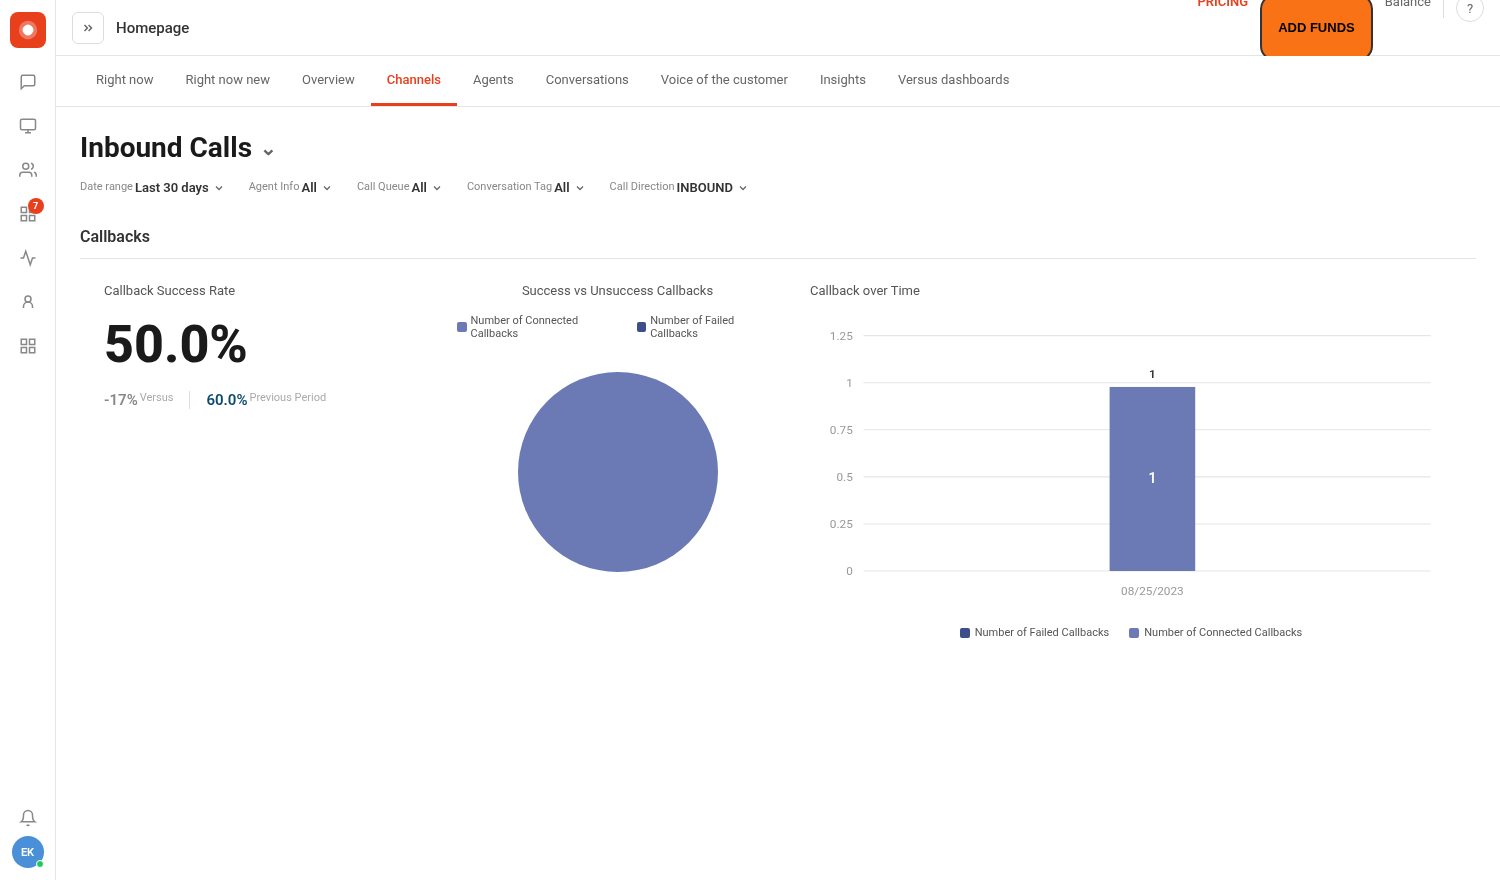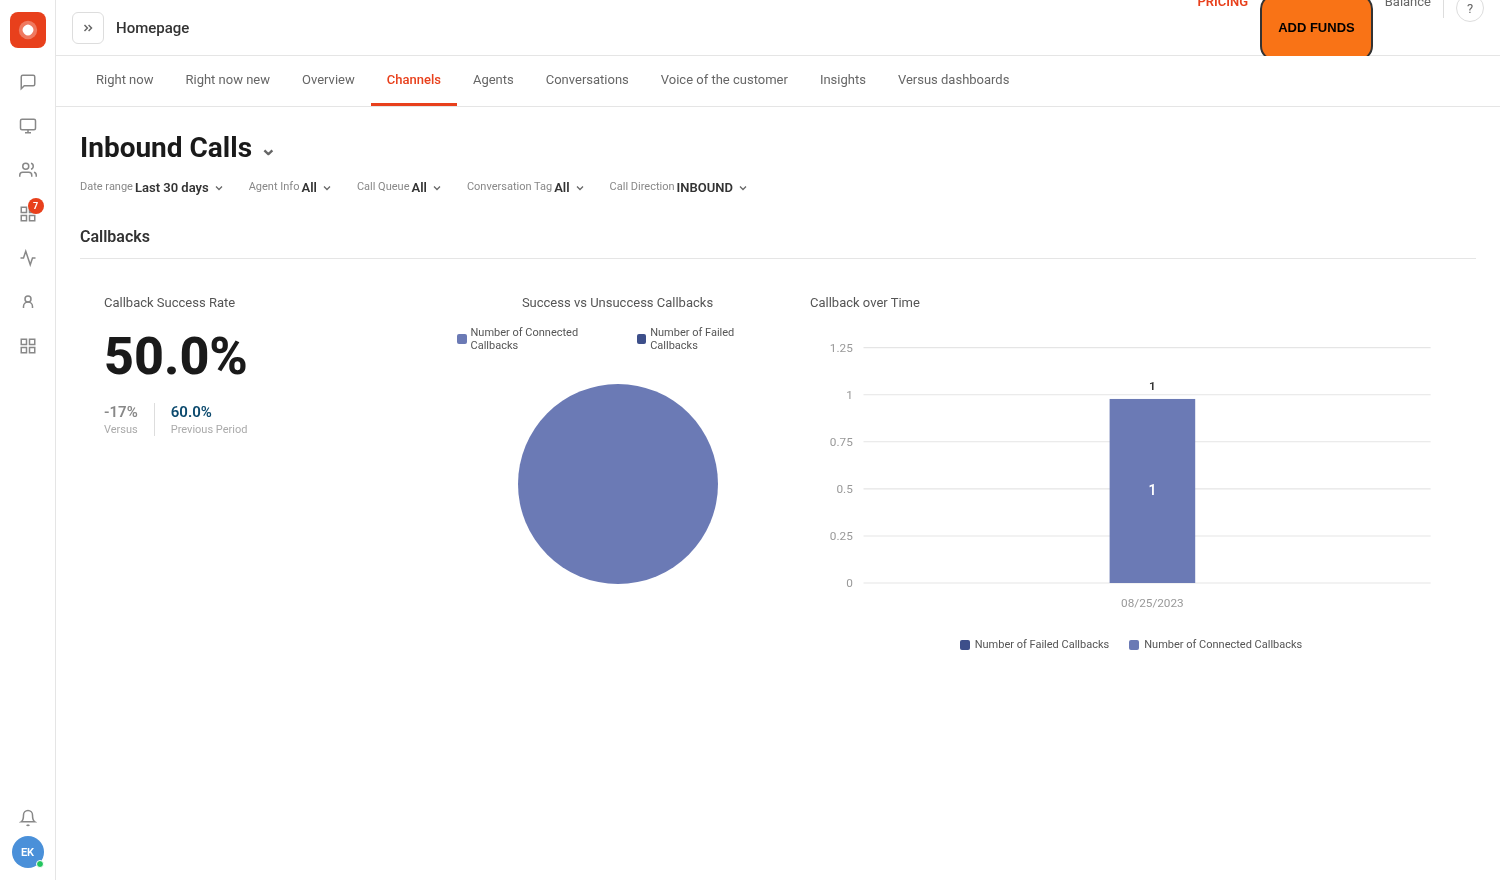--- a/index.html
+++ b/index.html
@@ -44,31 +44,31 @@
 
     
     .filters { display: flex; gap: 24px; padding: 16px 24px; align-items: center; }
     .filter-group { display: flex; gap: 2px; }
     .filter-label { font-size: 11px; color: #888; }
     .filter-value { font-size: 13px; font-weight: 600; color: #333; display: flex; align-items: center; gap: 4px; cursor: pointer; }
     .filter-value svg { width: 12px; height: 12px; color: #666; }
 
     
     .section { padding: 0 24px; }
-    .section-title { font-size: 16px; font-weight: 600; color: #333; padding: 16px 0 12px; border-bottom: 1px solid #e5e5e5; margin-bottom: 36px; }
+    .section-title { font-size: 16px; font-weight: 600; color: #333; padding: 16px 0 12px; border-bottom: 1px solid #e5e5e5; margin-bottom: 24px; }
 
     
     .charts-grid { display: grid; grid-template-columns: 1fr 1fr 2fr; gap: 32px; padding: 0 24px; }
 
     
     .chart-card { }
     .chart-title { font-size: 13px; color: #555; margin-bottom: 16px; font-weight: 400; }
     .big-percent { font-size: 52px; font-weight: 800; color: #1a1a1a; margin-bottom: 16px; }
     .stats-row { display: flex; gap: 0; align-items: center; }
-    .stat-item { display: flex; flex-direction: column; gap: 2px; padding-right: 16px; }
+    .stat-item { display: flex; gap: 2px; padding-right: 16px; }
     .stat-item + .stat-item { padding-left: 16px; border-left: 1px solid #ddd; }
     .stat-value { font-size: 15px; font-weight: 600; color: #0c4a6e; }
     .stat-value.negative { color: #888; }
     .stat-label { font-size: 11px; color: #aaa; }
 
     
     .pie-container { display: flex; flex-direction: column; align-items: center; }
     .legend { display: flex; gap: 16px; margin-bottom: 12px; font-size: 11px; color: #555; align-items: center; }
     .legend-dot { width: 10px; height: 10px; border-radius: 2px; display: inline-block; margin-right: 4px; }
 

